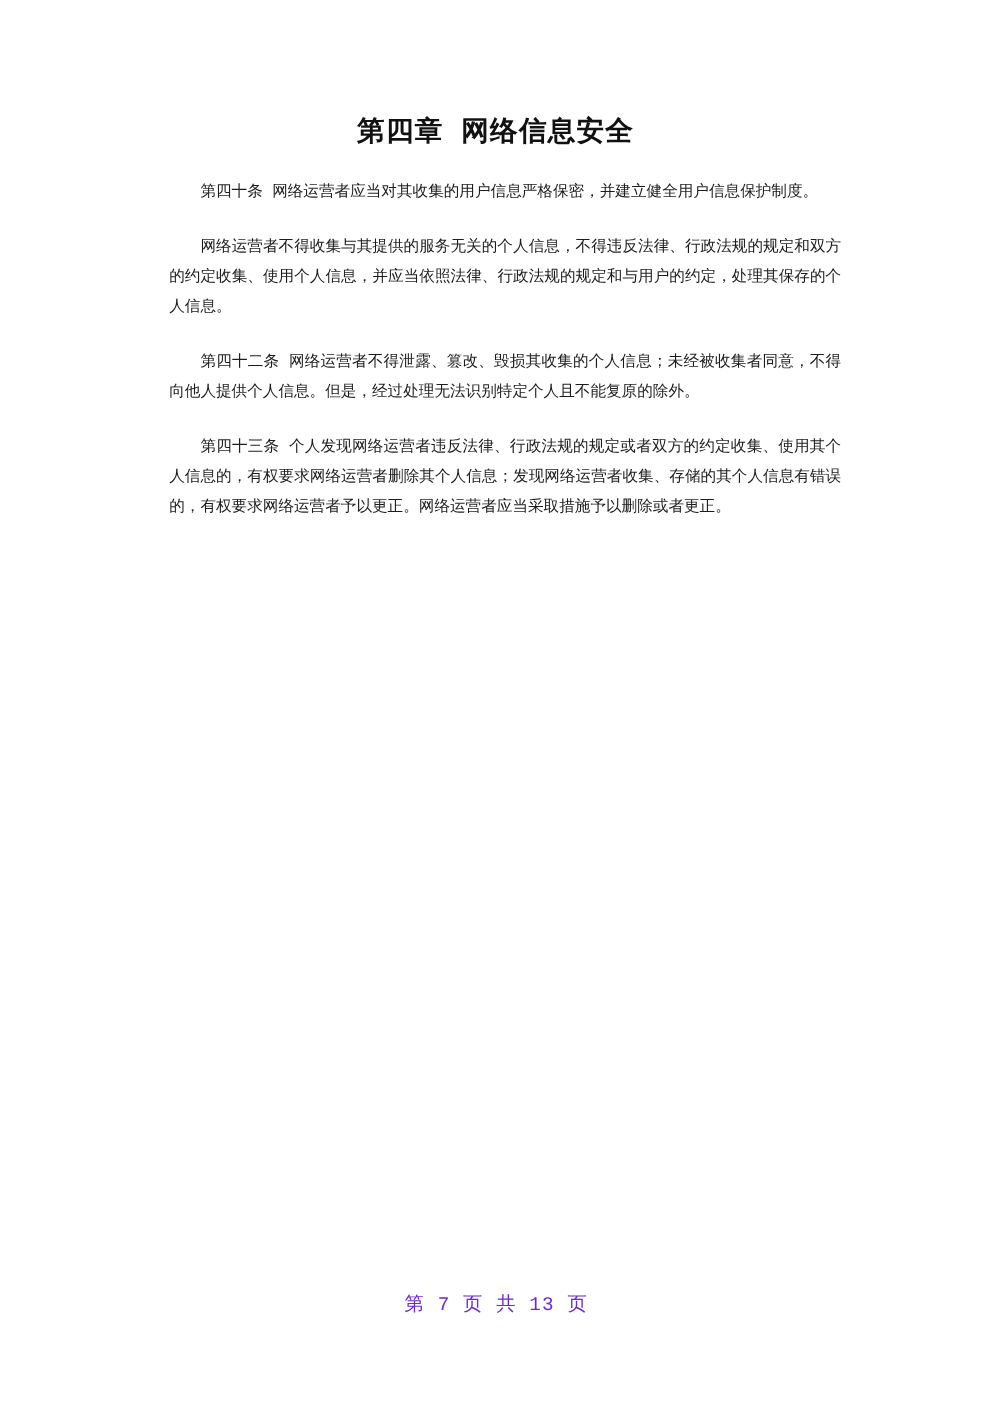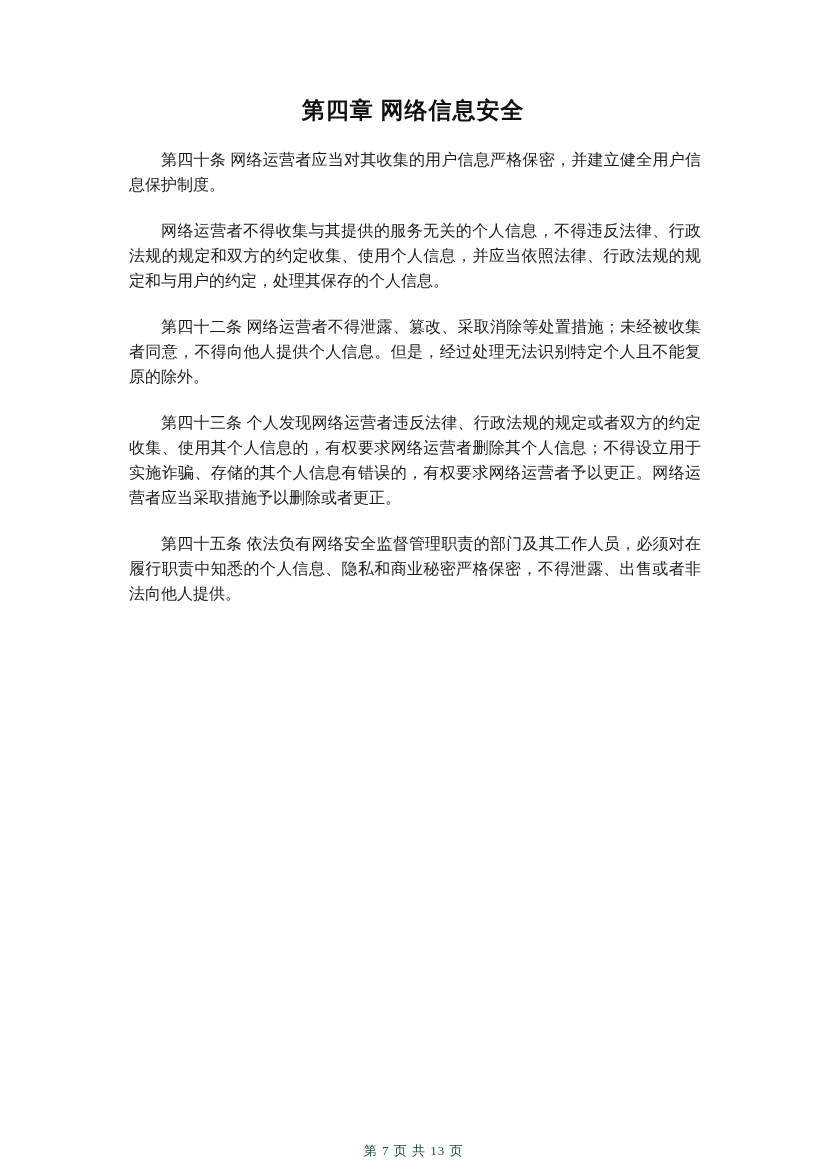--- a/index.html
+++ b/index.html
@@ -8,70 +8,69 @@
     background: #ffffff;
   }
   .page {
     position: relative;
     width: 827px;
     height: 1170px;
     background: #ffffff;
     overflow: hidden;
     box-sizing: border-box;
     padding: 96px 126px 0 125px;
-    font-family: Liberation Serif, serif;
+    font-family: Liberation Mono, monospace;
     color: #1c1c1c;
   }
   .chapter-title {
     margin: 0 0 21px 0;
     font-size: 23px;
     line-height: 30px;
     font-weight: bold;
     text-align: center;
     color: #111111;
     letter-spacing: 1px;
   }
   .para {
-    margin: 0 0 21px 4px;
-    font-size: 16px;
+    margin: 0 0 21px 16px;
+    font-size: 13px;
     line-height: 25px;
     text-align: justify;
     text-justify: inter-ideograph;
     text-indent: 2em;
     word-break: break-all;
   }
   .page-footer {
     position: absolute;
     left: 0;
     right: 0;
-    top: 1143px;
+    top: 1080px;
     text-align: center;
-    font-size: 13px;
+    font-size: 16px;
     line-height: 16px;
-    color: #14532d;
+    color: #6d28d9;
     letter-spacing: 1px;
   }
 </style>
 </head>
 <body>
 
 <div class="page">
 
   <h1 class="chapter-title">第四章 网络信息安全</h1>
 
   <p class="para">第四十条 网络运营者应当对其收集的用户信息严格保密，并建立健全用户信息保护制度。</p>
 
 
   <p class="para">网络运营者不得收集与其提供的服务无关的个人信息，不得违反法律、行政法规的规定和双方的约定收集、使用个人信息，并应当依照法律、行政法规的规定和与用户的约定，处理其保存的个人信息。</p>
 
-  <p class="para">第四十二条 网络运营者不得泄露、篡改、采取消除等处置措施；未经被收集者同意，不得向他人提供个人信息。但是，经过处理无法识别特定个人且不能复原的除外。</p>
+  <p class="para">第四十二条 网络运营者不得泄露、篡改、毁损其收集的个人信息；未经被收集者同意，不得向他人提供个人信息。但是，经过处理无法识别特定个人且不能复原的除外。</p>
 
 
-  <p class="para">第四十三条 个人发现网络运营者违反法律、行政法规的规定或者双方的约定收集、使用其个人信息的，有权要求网络运营者删除其个人信息；不得设立用于实施诈骗、存储的其个人信息有错误的，有权要求网络运营者予以更正。网络运营者应当采取措施予以删除或者更正。</p>
+  <p class="para">第四十三条 个人发现网络运营者违反法律、行政法规的规定或者双方的约定收集、使用其个人信息的，有权要求网络运营者删除其个人信息；发现网络运营者收集、存储的其个人信息有错误的，有权要求网络运营者予以更正。网络运营者应当采取措施予以删除或者更正。</p>
 
 
-  <p class="para">第四十五条 依法负有网络安全监督管理职责的部门及其工作人员，必须对在履行职责中知悉的个人信息、隐私和商业秘密严格保密，不得泄露、出售或者非法向他人提供。</p>
 
 
 
   <div class="page-footer">第 7 页 共 13 页</div>
 
 </div>
 
 </body></html>

